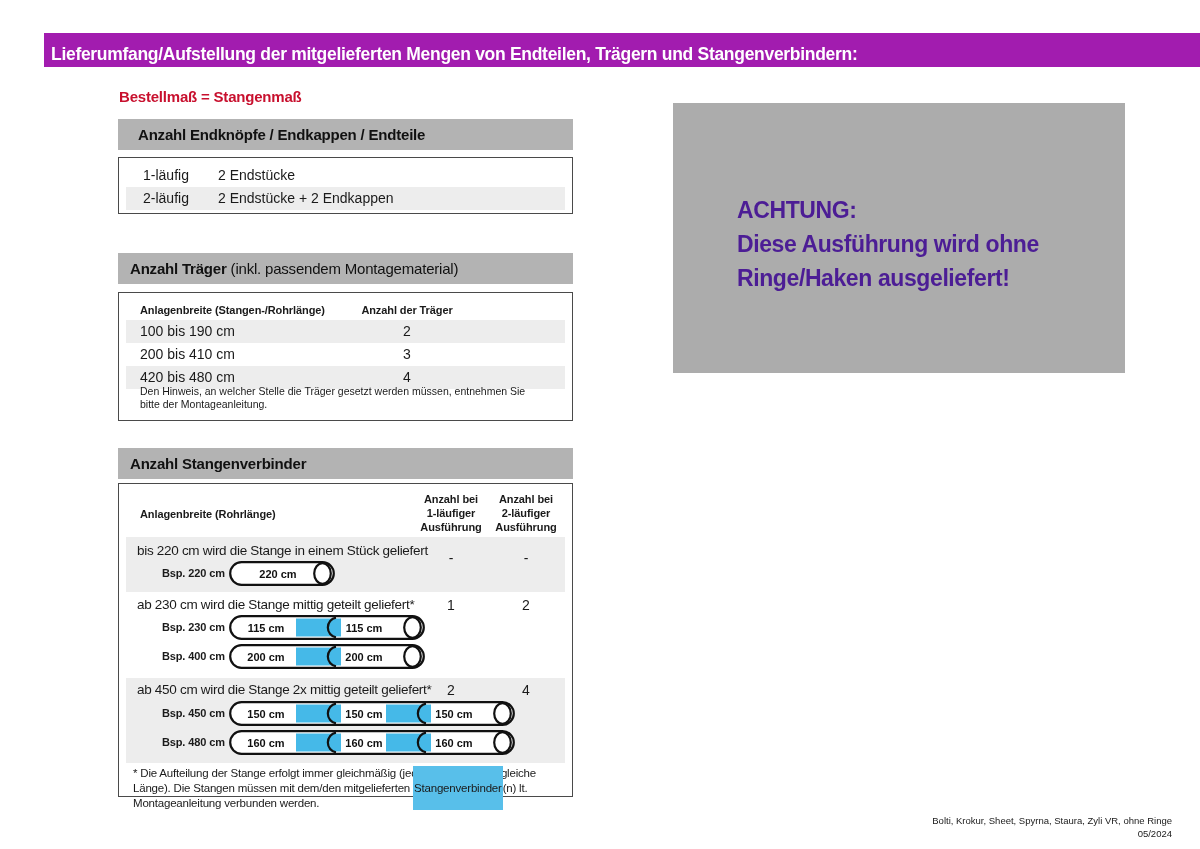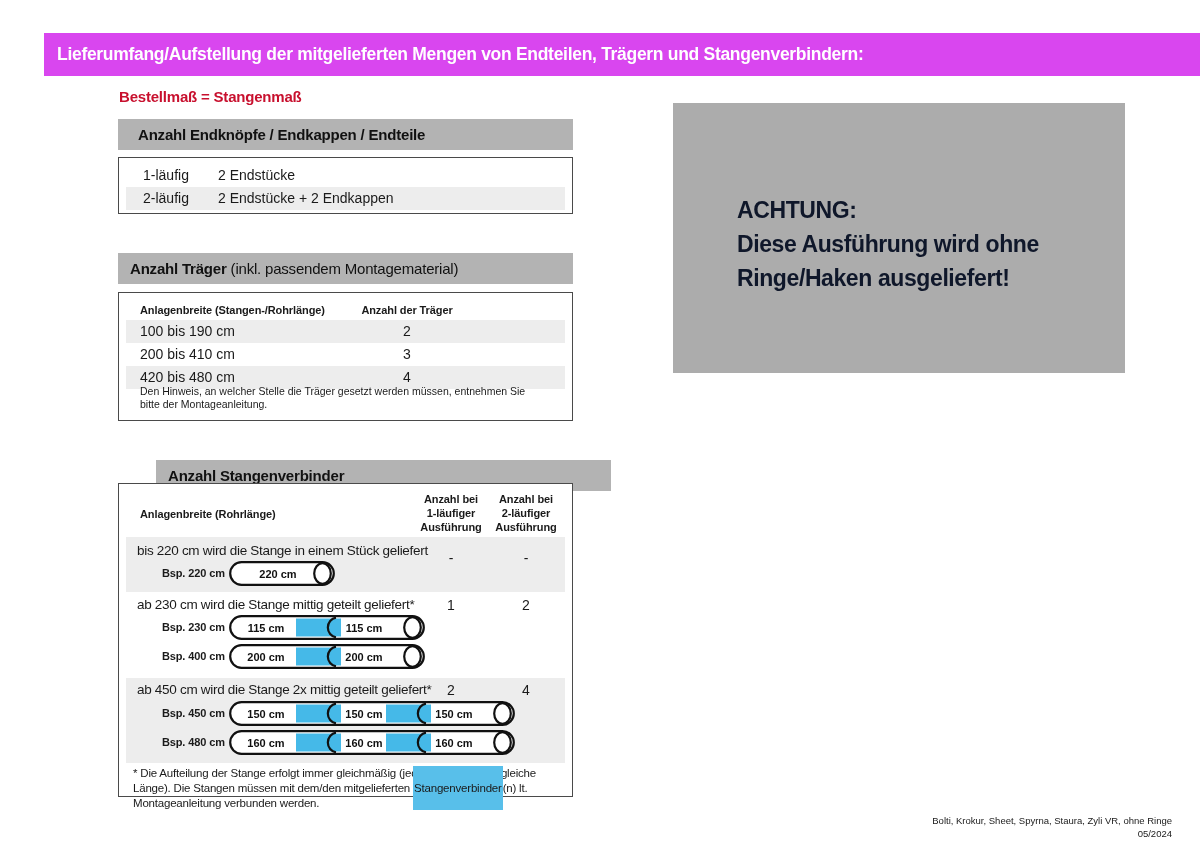--- a/index.html
+++ b/index.html
@@ -4,23 +4,23 @@
 <style>
   html,body{margin:0;padding:0;}
   body{
     width:1200px;height:849px;position:relative;background:#ffffff;
     font-family:"Liberation Sans", sans-serif;color:#1a1a1a;overflow:hidden;
     -webkit-font-smoothing:antialiased;
   }
   .abs{position:absolute;}
   
   .title-bar{
-    left:44px;top:33px;width:1156px;height:43px;background:#d946ef;
+    left:44px;top:33px;width:1156px;height:34px;background:#a21caf;
     color:#ffffff;font-weight:bold;font-size:17.5px;line-height:43px;
-    padding-left:13px;box-sizing:border-box;letter-spacing:-0.3px;white-space:nowrap;
+    padding-left:7px;box-sizing:border-box;letter-spacing:-0.3px;white-space:nowrap;
   }
   .subtitle{left:119px;top:88px;color:#C8102E;font-weight:bold;font-size:15px;letter-spacing:-0.2px;}
   
   .section-bar{
     left:118px;width:455px;height:31px;background:#B3B3B3;
     font-size:15px;line-height:31px;padding-left:12px;box-sizing:border-box;
     color:#111;letter-spacing:-0.2px;white-space:nowrap;
   }
   .section-bar b{font-weight:bold;}
   .section-bar .rest{font-weight:normal;margin-left:4px;}
@@ -44,21 +44,21 @@
     font-weight:bold;font-size:11px;line-height:25px;letter-spacing:-0.1px;
   }
   .rodrow svg{position:absolute;left:103px;top:0;display:block;}
   .footnote{position:absolute;font-size:11.5px;line-height:15px;letter-spacing:-0.2px;}
   .hl{background:#58BFEA;padding:16px 1px;}
   
   .notice{
     left:673px;top:103px;width:452px;height:270px;background:#ACACAC;
   }
   .notice-text{
-    position:absolute;left:64px;top:90px;color:#0f172a;font-weight:bold;
+    position:absolute;left:64px;top:90px;color:#4c1d95;font-weight:bold;
     font-size:23px;line-height:34px;letter-spacing:-0.4px;white-space:nowrap;
   }
   
   .footer{
     right:28px;top:814px;text-align:right;font-size:9.5px;line-height:13px;color:#1a1a1a;
   }
 </style>
 </head>
 <body>
 
@@ -95,21 +95,21 @@
     <span class="abs" style="left:14px;">200 bis 410 cm</span>
     <span class="abs cell-center" style="left:221px;width:120px;">3</span>
   </div>
   <div class="rowband band-gray" style="top:73px;">
     <span class="abs" style="left:14px;">420 bis 480 cm</span>
     <span class="abs cell-center" style="left:221px;width:120px;">4</span>
   </div>
   <div class="abs note" style="left:21px;top:92px;width:400px;">Den Hinweis, an welcher Stelle die Träger gesetzt werden müssen, entnehmen Sie bitte der Montageanleitung.</div>
 </div>
 
-<div class="abs section-bar" style="top:460px;margin-left:38px;">
+<div class="abs section-bar" style="top:448px;">
   <b>Anzahl Stangenverbinder</b>
 </div>
 <div class="abs tbl" style="top:483px;height:314px;">
   <div class="abs smallhdr" style="left:21px;top:24px;">Anlagenbreite (Rohrlänge)</div>
   <div class="abs smallhdr prewrap" style="left:295px;top:8px;width:74px;">Anzahl bei
 1-läufiger
 Ausführung</div>
   <div class="abs smallhdr prewrap" style="left:370px;top:8px;width:74px;">Anzahl bei
 2-läufiger
 Ausführung</div>

